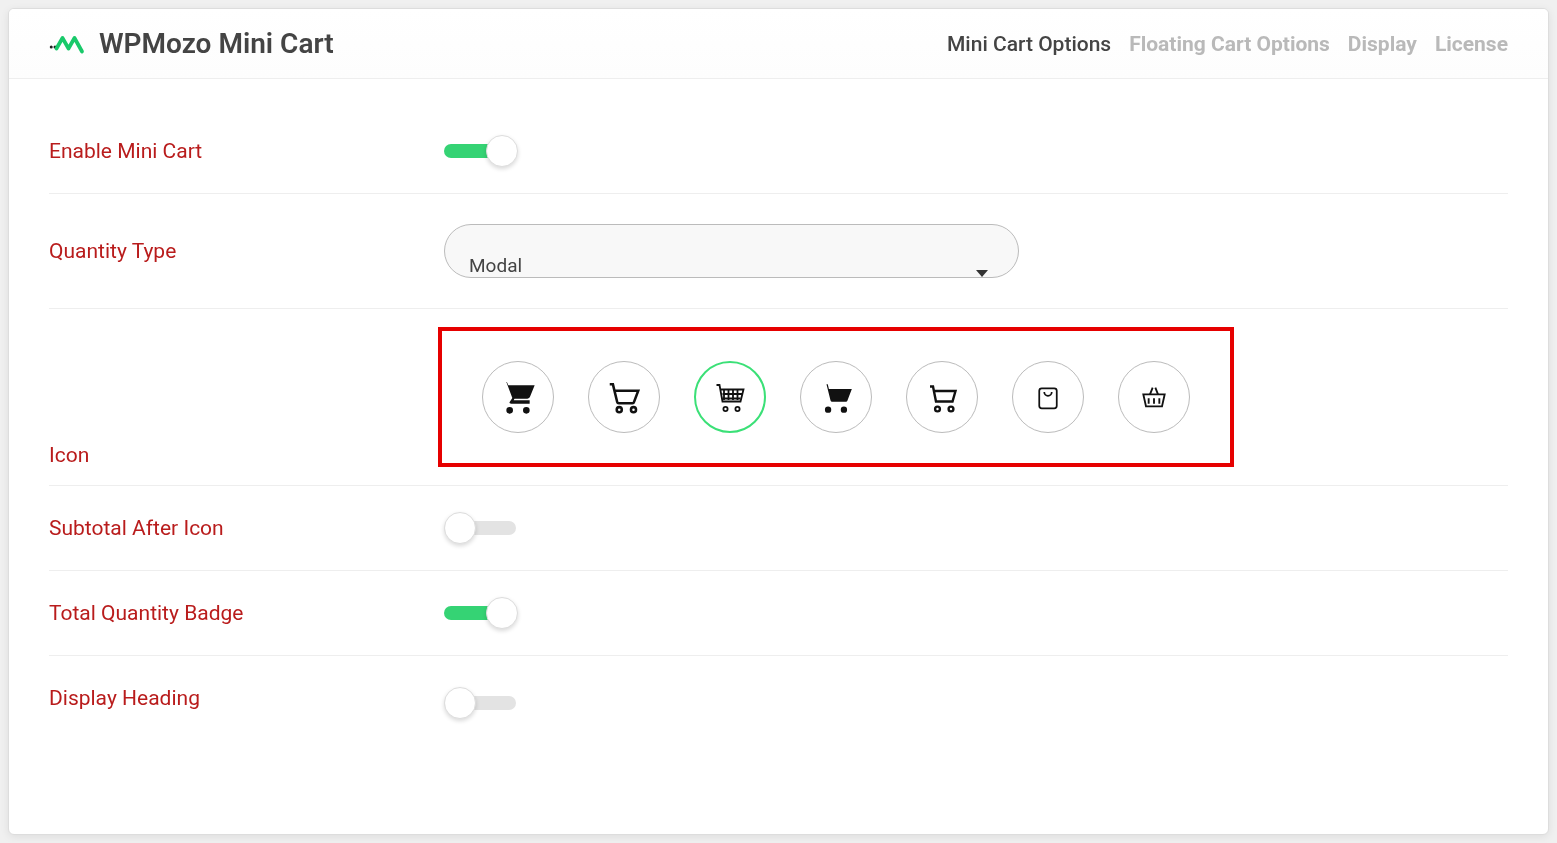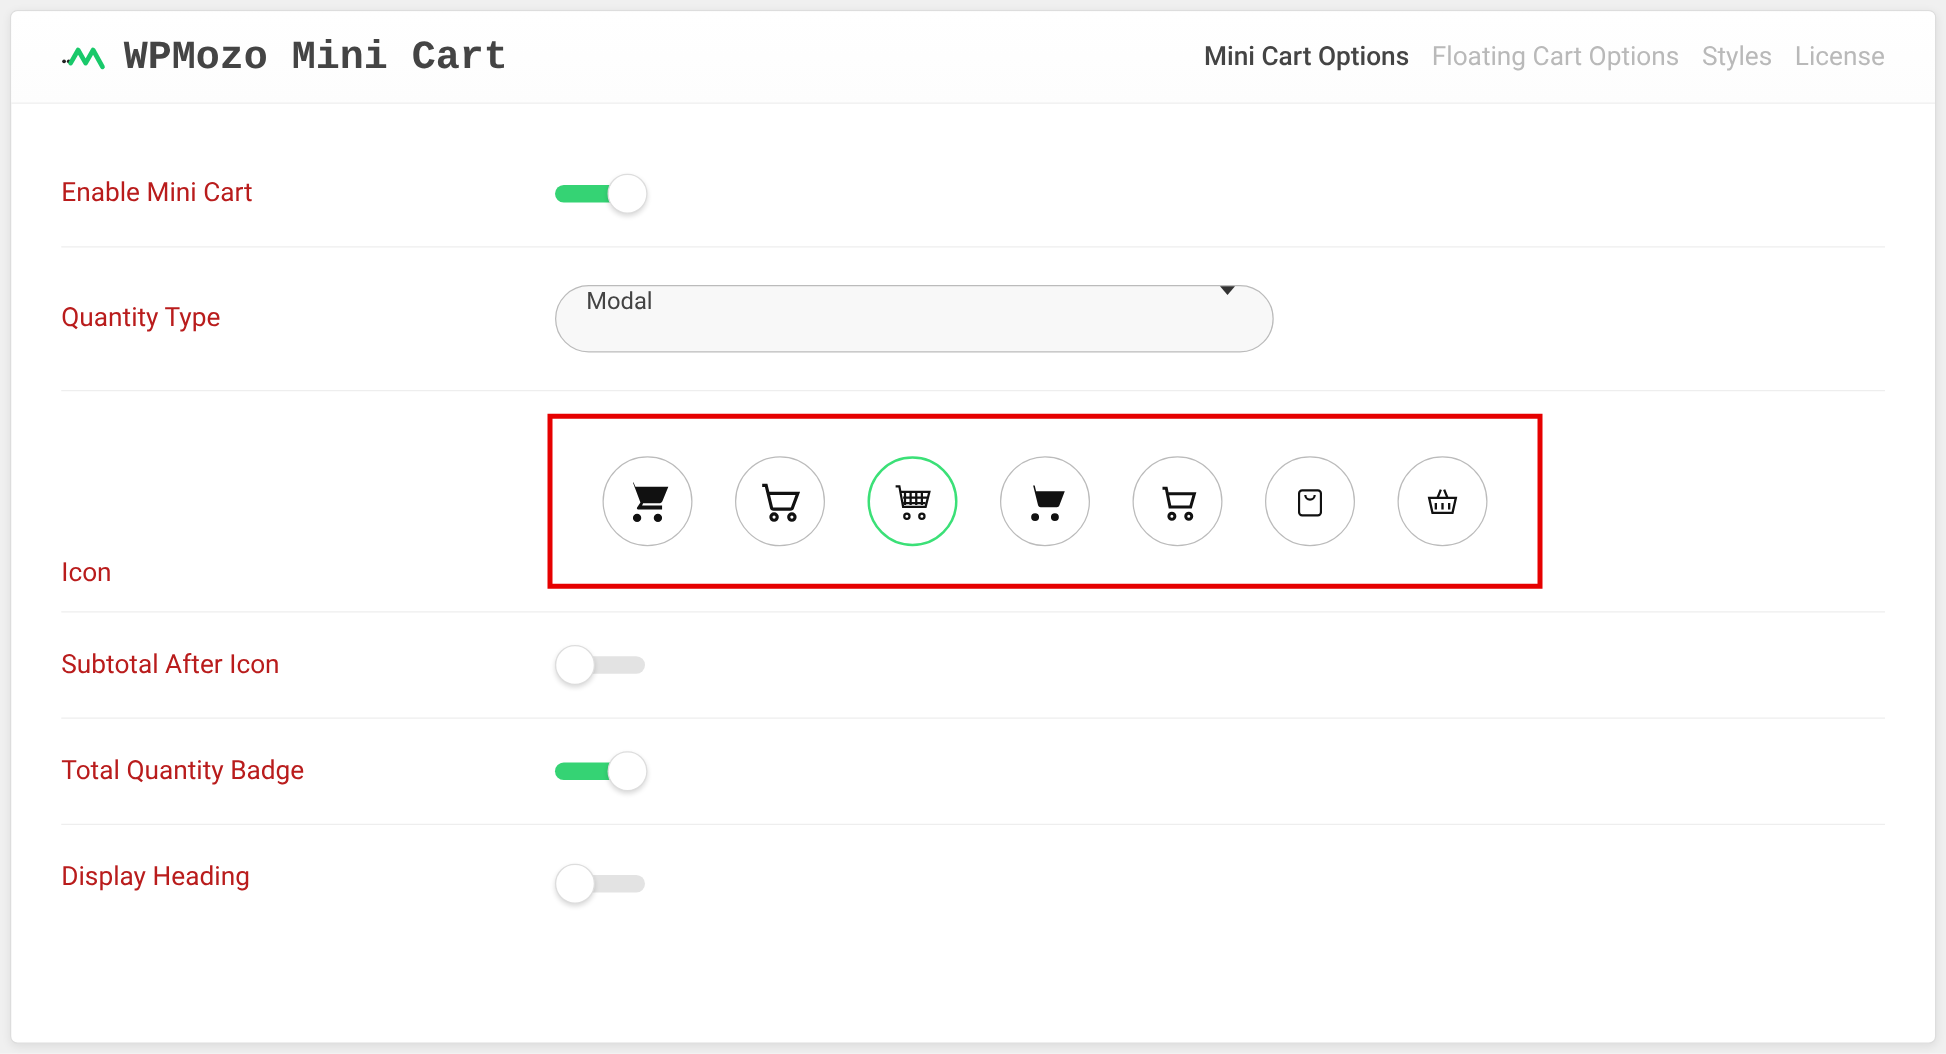--- a/index.html
+++ b/index.html
@@ -31,33 +31,33 @@
     align-items: center;
     gap: 14px;
   }
   .brand-logo {
     width: 36px;
     height: 24px;
     display: flex;
     align-items: center;
   }
   .brand-title {
-    font-size: 32px;
+    font-size: 28px;
     font-weight: 600;
     color: #444;
-    font-family: Liberation Mono, monospace;
   }
   .tabs {
     display: flex;
     gap: 18px;
   }
   .tab {
     font-size: 21px;
     color: #b9b9b9;
     cursor: pointer;
+    font-weight: bold;
   }
   .tab.active {
     color: #444;
     font-weight: 500;
   }
   .content {
     padding: 30px 40px 0 40px;
   }
   .row {
     display: flex;
@@ -96,21 +96,21 @@
   .toggle.on .knob { left: 42px; }
   .toggle.off .knob { left: 0px; }
   
   .select {
     width: 575px;
     height: 54px;
     border: 1px solid #bbb;
     border-radius: 27px;
     background: #f8f8f8;
     display: flex;
-    align-items: flex-start;
+    align-items: flex-end;
     justify-content: space-between;
     padding: 0 30px 0 24px;
     font-size: 19px;
     color: #444;
     cursor: pointer;
   }
   .select .caret {
     width: 0; height: 0;
     border-left: 6px solid transparent;
     border-right: 6px solid transparent;
@@ -158,21 +158,21 @@
           <circle cx="3" cy="18" r="2" fill="#222"></circle>
           <circle cx="8" cy="18" r="2" fill="#222"></circle>
           <path d="M10 20 L18 6 L26 20 L34 6 L44 24" fill="none" stroke="#19c96a" stroke-width="5" stroke-linejoin="round" stroke-linecap="round"></path>
         </svg>
       </span>
       <span class="brand-title">WPMozo Mini Cart</span>
     </div>
     <div class="tabs">
       <span class="tab active">Mini Cart Options</span>
       <span class="tab">Floating Cart Options</span>
-      <span class="tab">Styles</span>
+      <span class="tab">Display</span>
       <span class="tab">License</span>
     </div>
   </div>
 
   <div class="content">
 
     <div class="row">
       <div class="row-label">Enable Mini Cart</div>
       <div class="row-control">
         <div class="toggle on">

